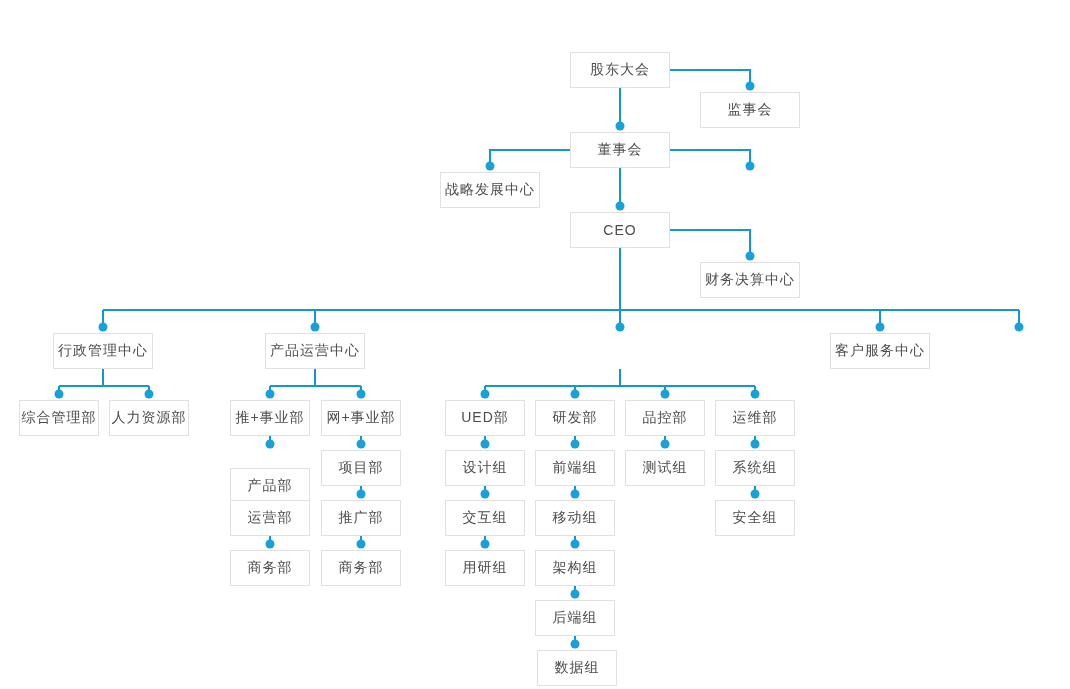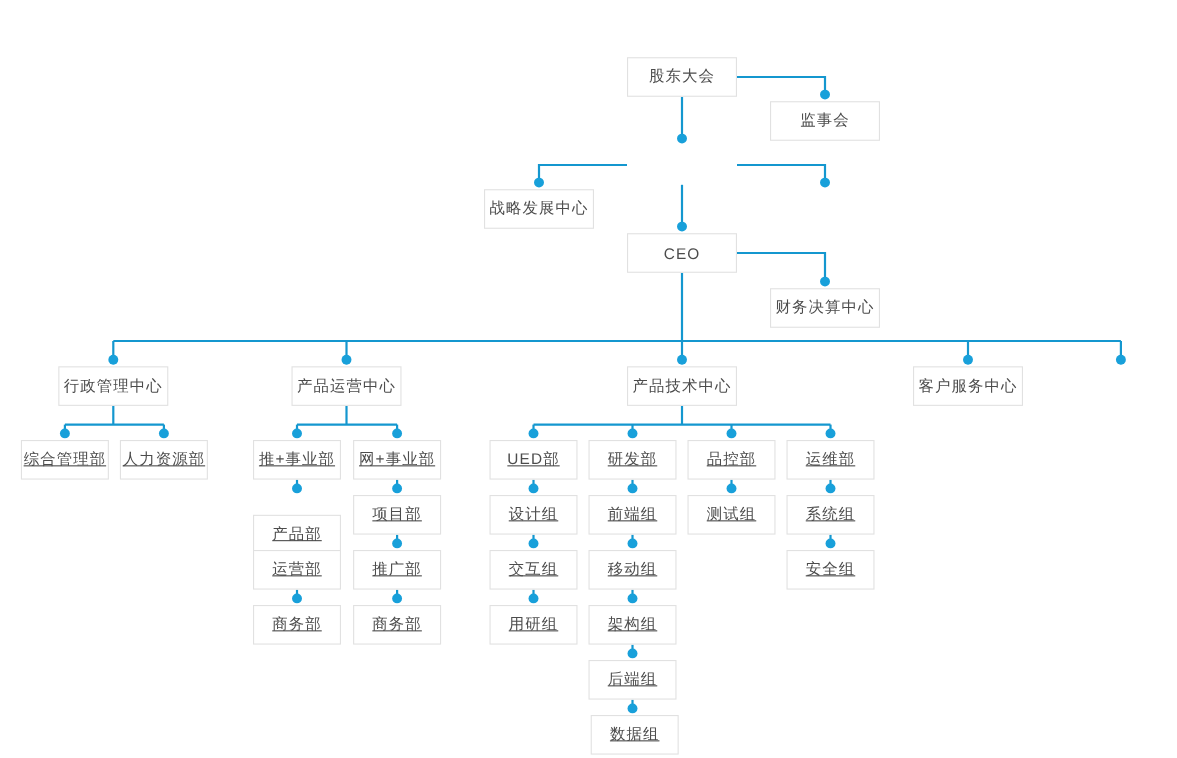--- a/index.html
+++ b/index.html
@@ -44,21 +44,21 @@
     border:1px solid var(--box-border);
     color:var(--text);
     font-size:14px;
     display:flex;
     align-items:center;
     justify-content:center;
     white-space:nowrap;
     letter-spacing:1px;
   }
   .w100{width:100px;}
-  .w80{width:80px;text-decoration:underline;}
+  .w80{width:80px;}
 </style>
 </head>
 <body>
 
 <div id="org-canvas">
 
   <svg id="connector-svg" xmlns="http://www.w3.org/2000/svg">
       <polyline points="620,88 620,130"></polyline>
       <polyline points="670,70 750,70 750,90"></polyline>
       <polyline points="570,150 490,150 490,170"></polyline>
@@ -136,27 +136,27 @@
       <circle cx="575" cy="544" r="4.5"></circle>
       <circle cx="575" cy="594" r="4.5"></circle>
       <circle cx="575" cy="644" r="4.5"></circle>
       <circle cx="665" cy="444" r="4.5"></circle>
       <circle cx="755" cy="444" r="4.5"></circle>
       <circle cx="755" cy="494" r="4.5"></circle>
     </svg>
 
   <div class="node w100" style="left:570px;top:52px">股东大会</div>
   <div class="node w100" style="left:700px;top:92px">监事会</div>
+  <div class="node w100" style="left:570px;top:132px">董事会</div>
   <div class="node w100" style="left:440px;top:172px">战略发展中心</div>
   <div class="node w100" style="left:570px;top:212px">CEO</div>
   <div class="node w100" style="left:700px;top:262px">财务决算中心</div>
 
   <div class="node w100" style="left:265px;top:333px">产品运营中心</div>
   <div class="node w100" style="left:53px;top:333px">行政管理中心</div>
-  <div class="node w100" style="left:570px;top:333px">产品技术中心</div>
   <div class="node w100" style="left:830px;top:333px">客户服务中心</div>
 
   <div class="node w80" style="left:19px;top:400px">综合管理部</div>
   <div class="node w80" style="left:109px;top:400px">人力资源部</div>
   <div class="node w80" style="left:230px;top:400px">推+事业部</div>
   <div class="node w80" style="left:321px;top:400px">网+事业部</div>
   <div class="node w80" style="left:445px;top:400px">UED部</div>
   <div class="node w80" style="left:535px;top:400px">研发部</div>
   <div class="node w80" style="left:625px;top:400px">品控部</div>
   <div class="node w80" style="left:715px;top:400px">运维部</div>

